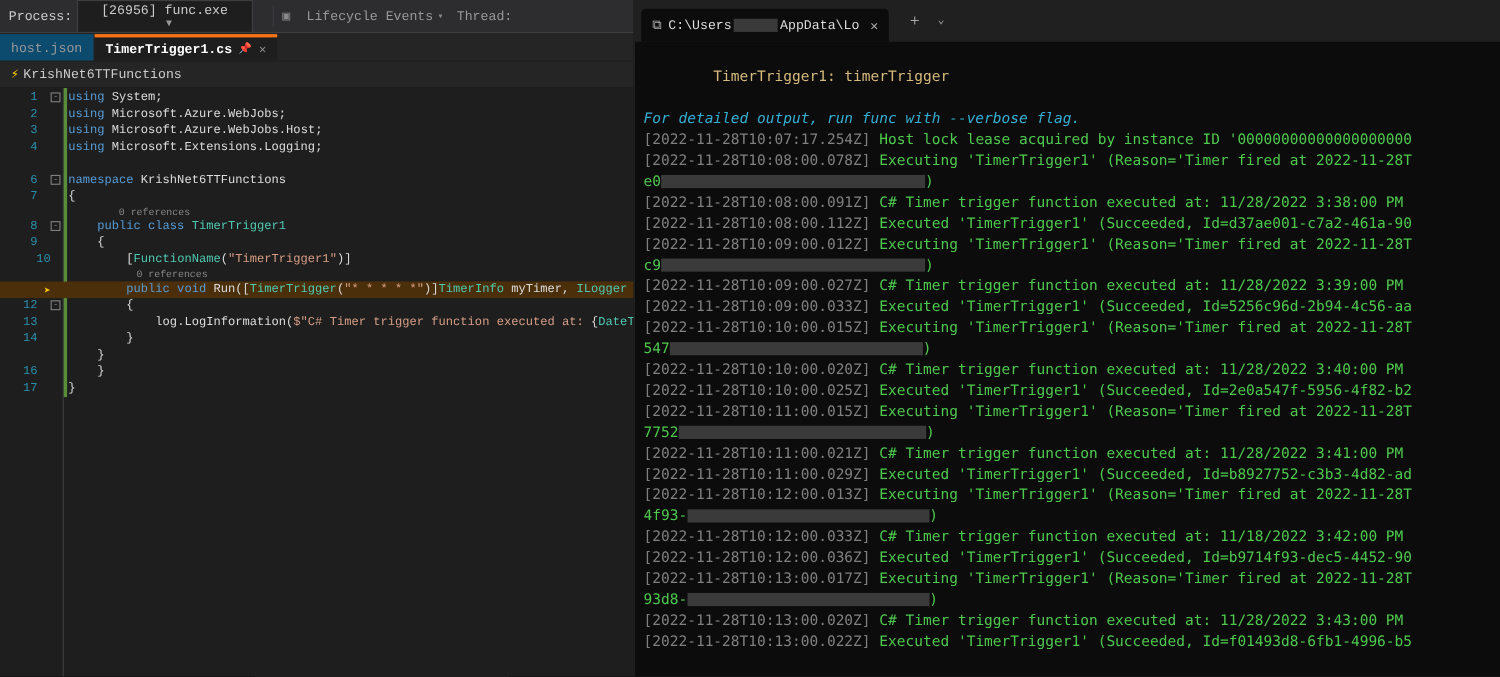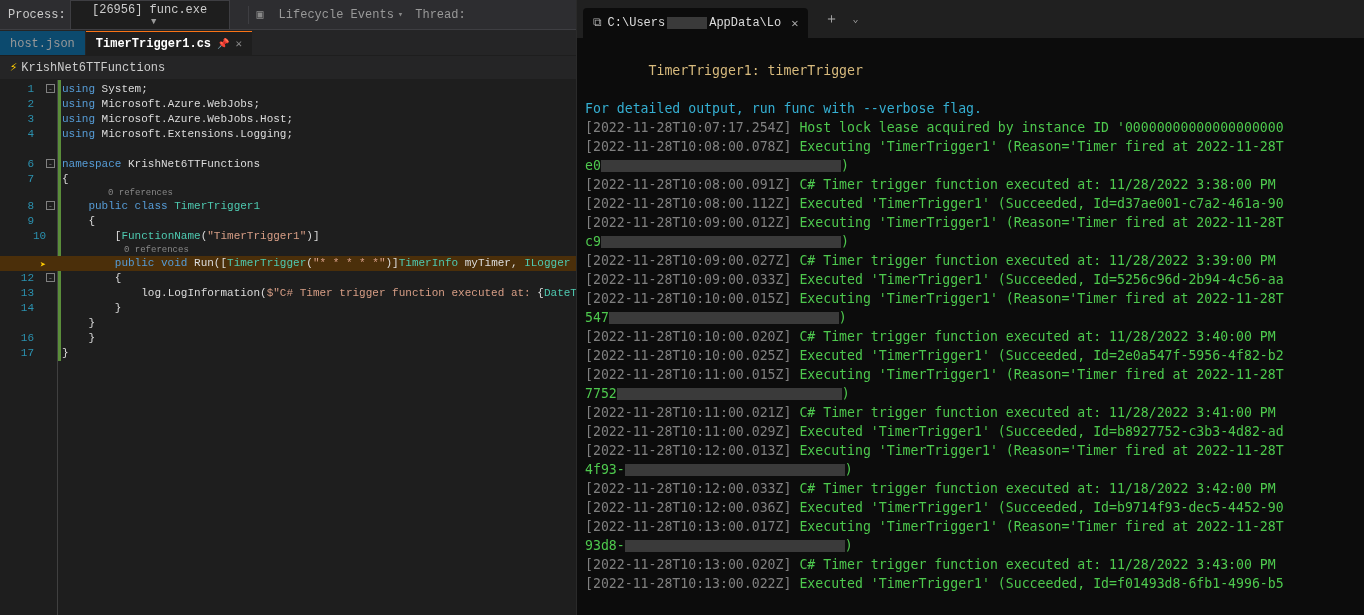--- a/index.html
+++ b/index.html
@@ -57,21 +57,21 @@
     align-items: center;
     color: #999;
     font-size: 12px;
     background: #0c4a6e;
     margin-right: 1px;
     border-top: 1px solid transparent;
   }
   .doc-tab.active {
     background: #1e1e1e;
     color: #fff;
-    border-top: 1px solid #f97316;
+    border-top: 3px solid #f97316;
     font-weight: bold;
   }
   .doc-tab .pin { margin-left: 6px; font-size: 10px; color: #888; }
   .doc-tab .close { margin-left: 6px; font-size: 11px; color: #888; }
 
   
   .nav-bar {
     height: 24px;
     background: #252526;
     border-bottom: 1px solid #1e1e1e;
@@ -218,21 +218,21 @@
   .term-body {
     flex: 1;
     padding: 4px 8px 0 8px;
     font-size: 13.2px;
     line-height: 19px;
     overflow: hidden;
     font-family: Consolas, monospace;
   }
   .term-body .line { white-space: pre; }
   .t-yellow { color: #d7ba7d; }
-  .t-cyan { color: #35afd2; }
+  .t-cyan { color: #35afd2; font-style: italic; }
   .t-green { color: #4ec94e; }
   .t-grey { color: #808080; }
   .t-redact {
     display: inline-block;
     height: 12px;
     background: #3a3a3a;
     vertical-align: middle;
   }
 </style>
 </head>

